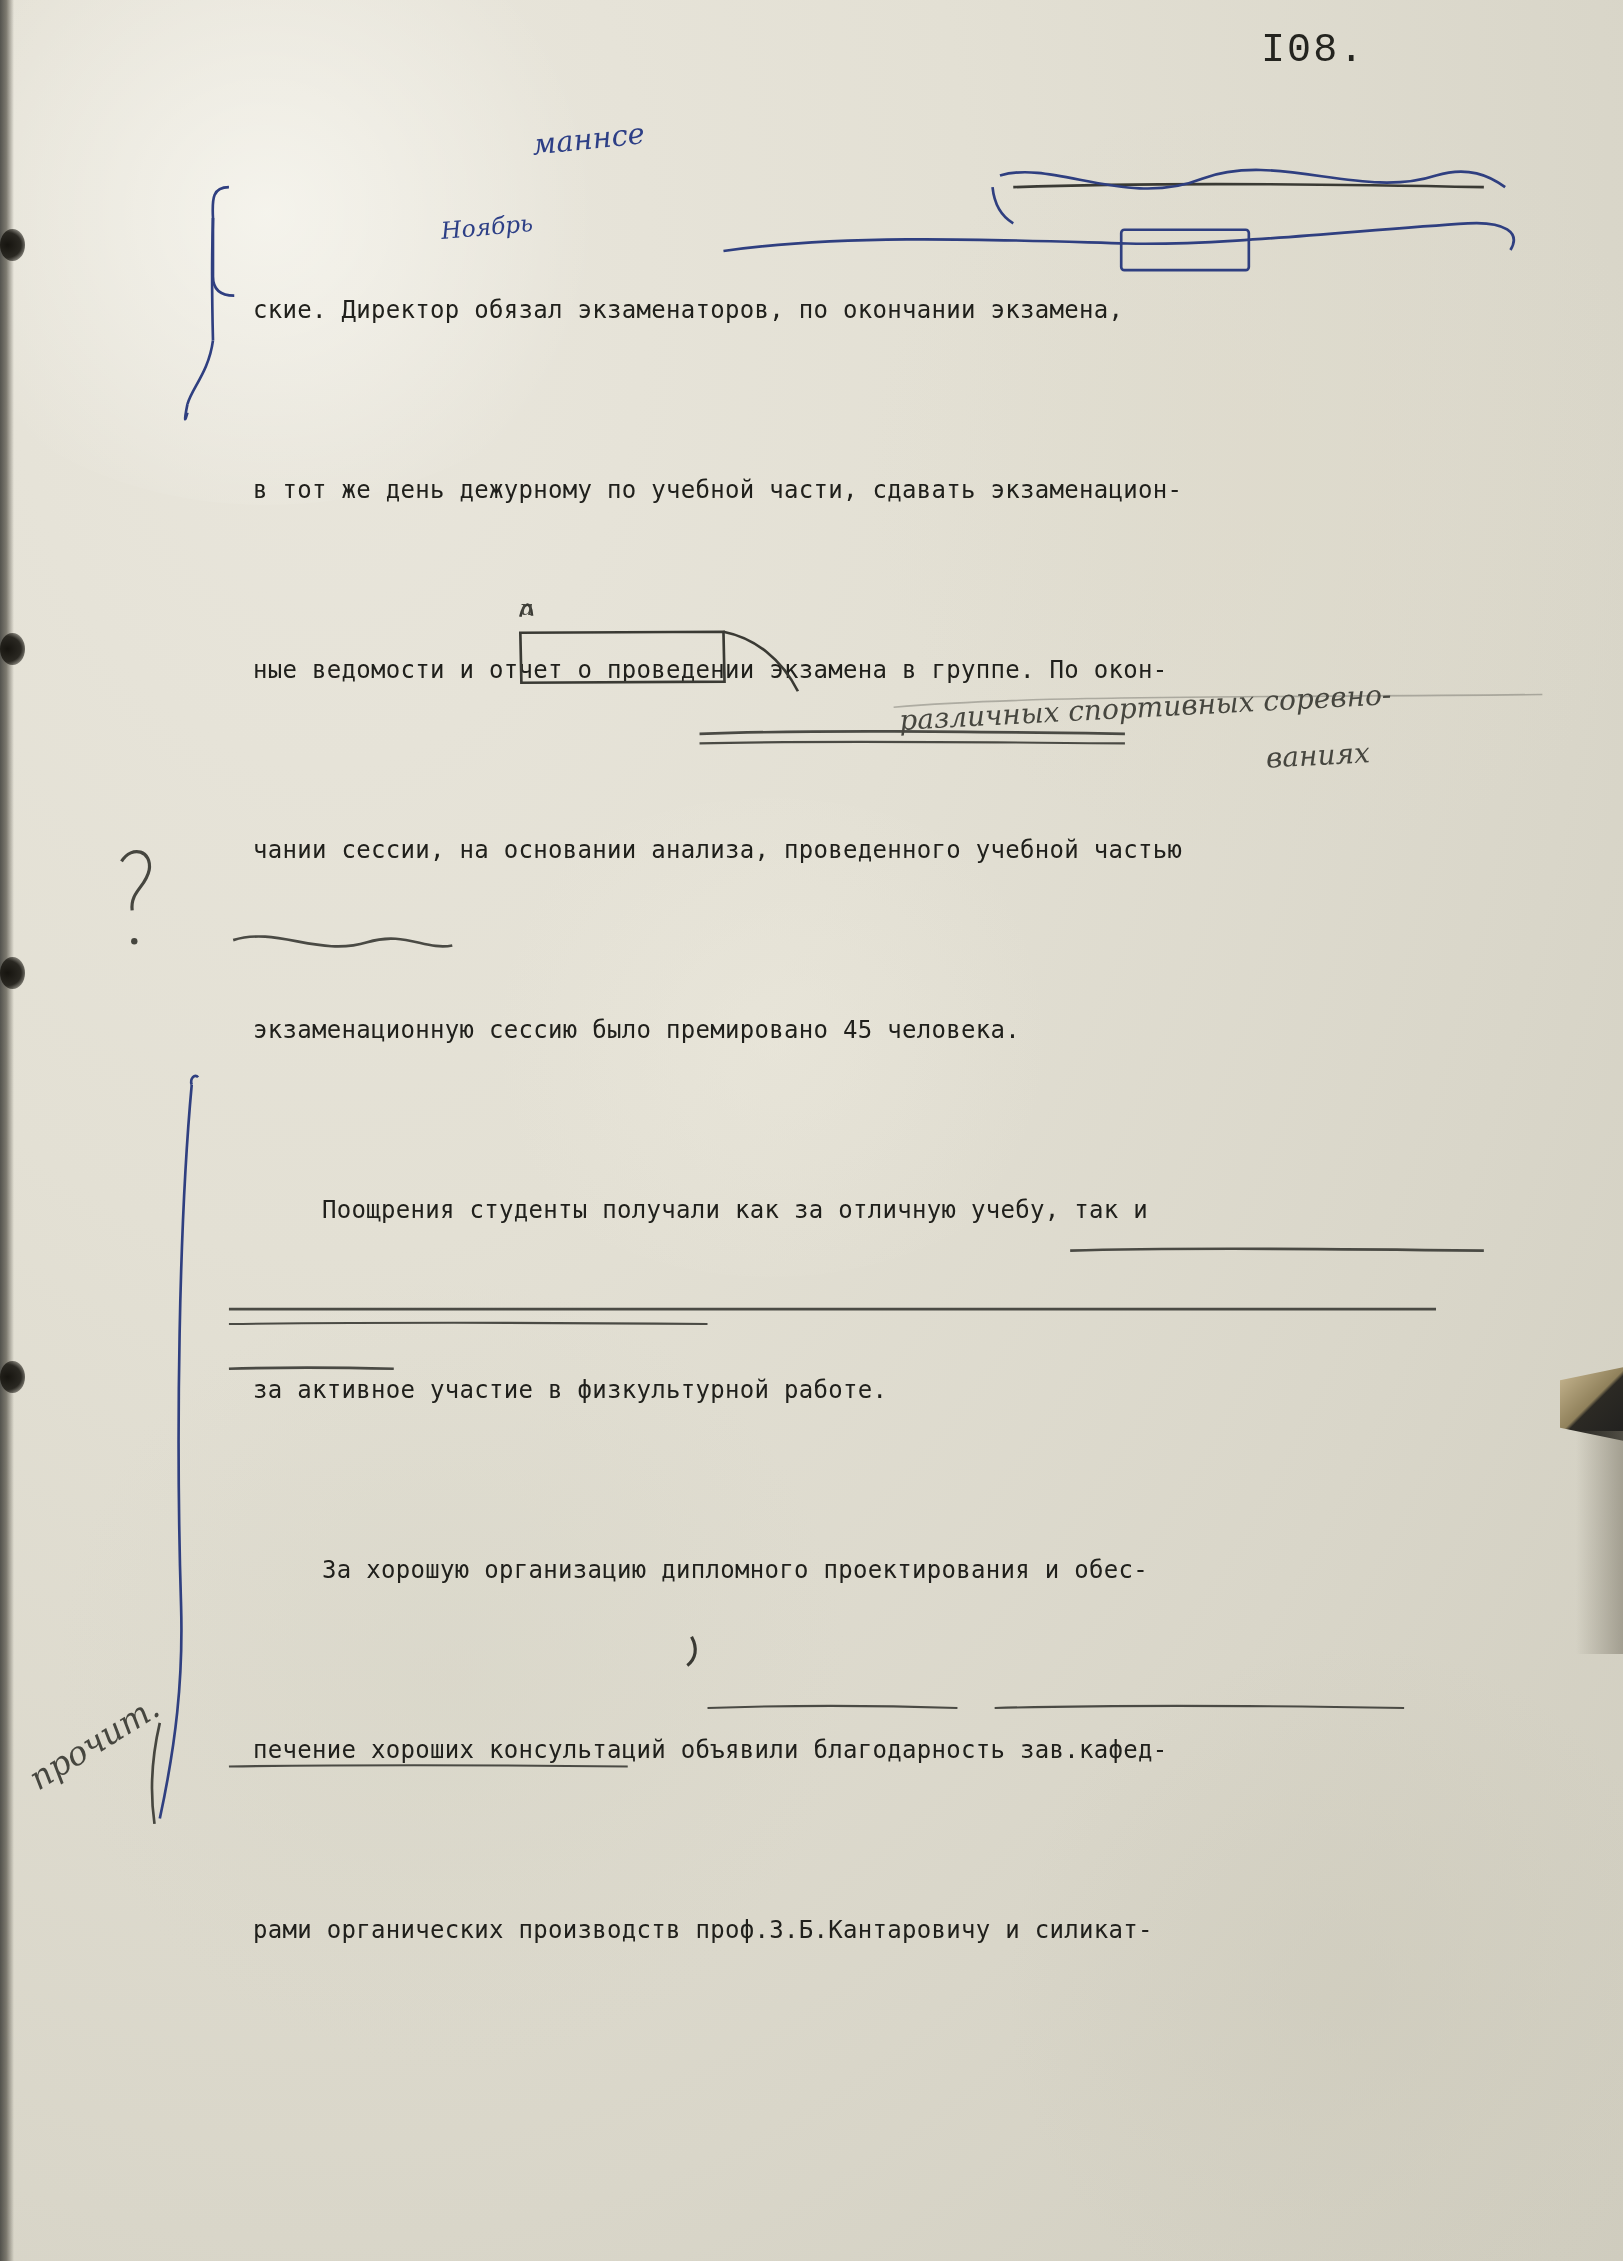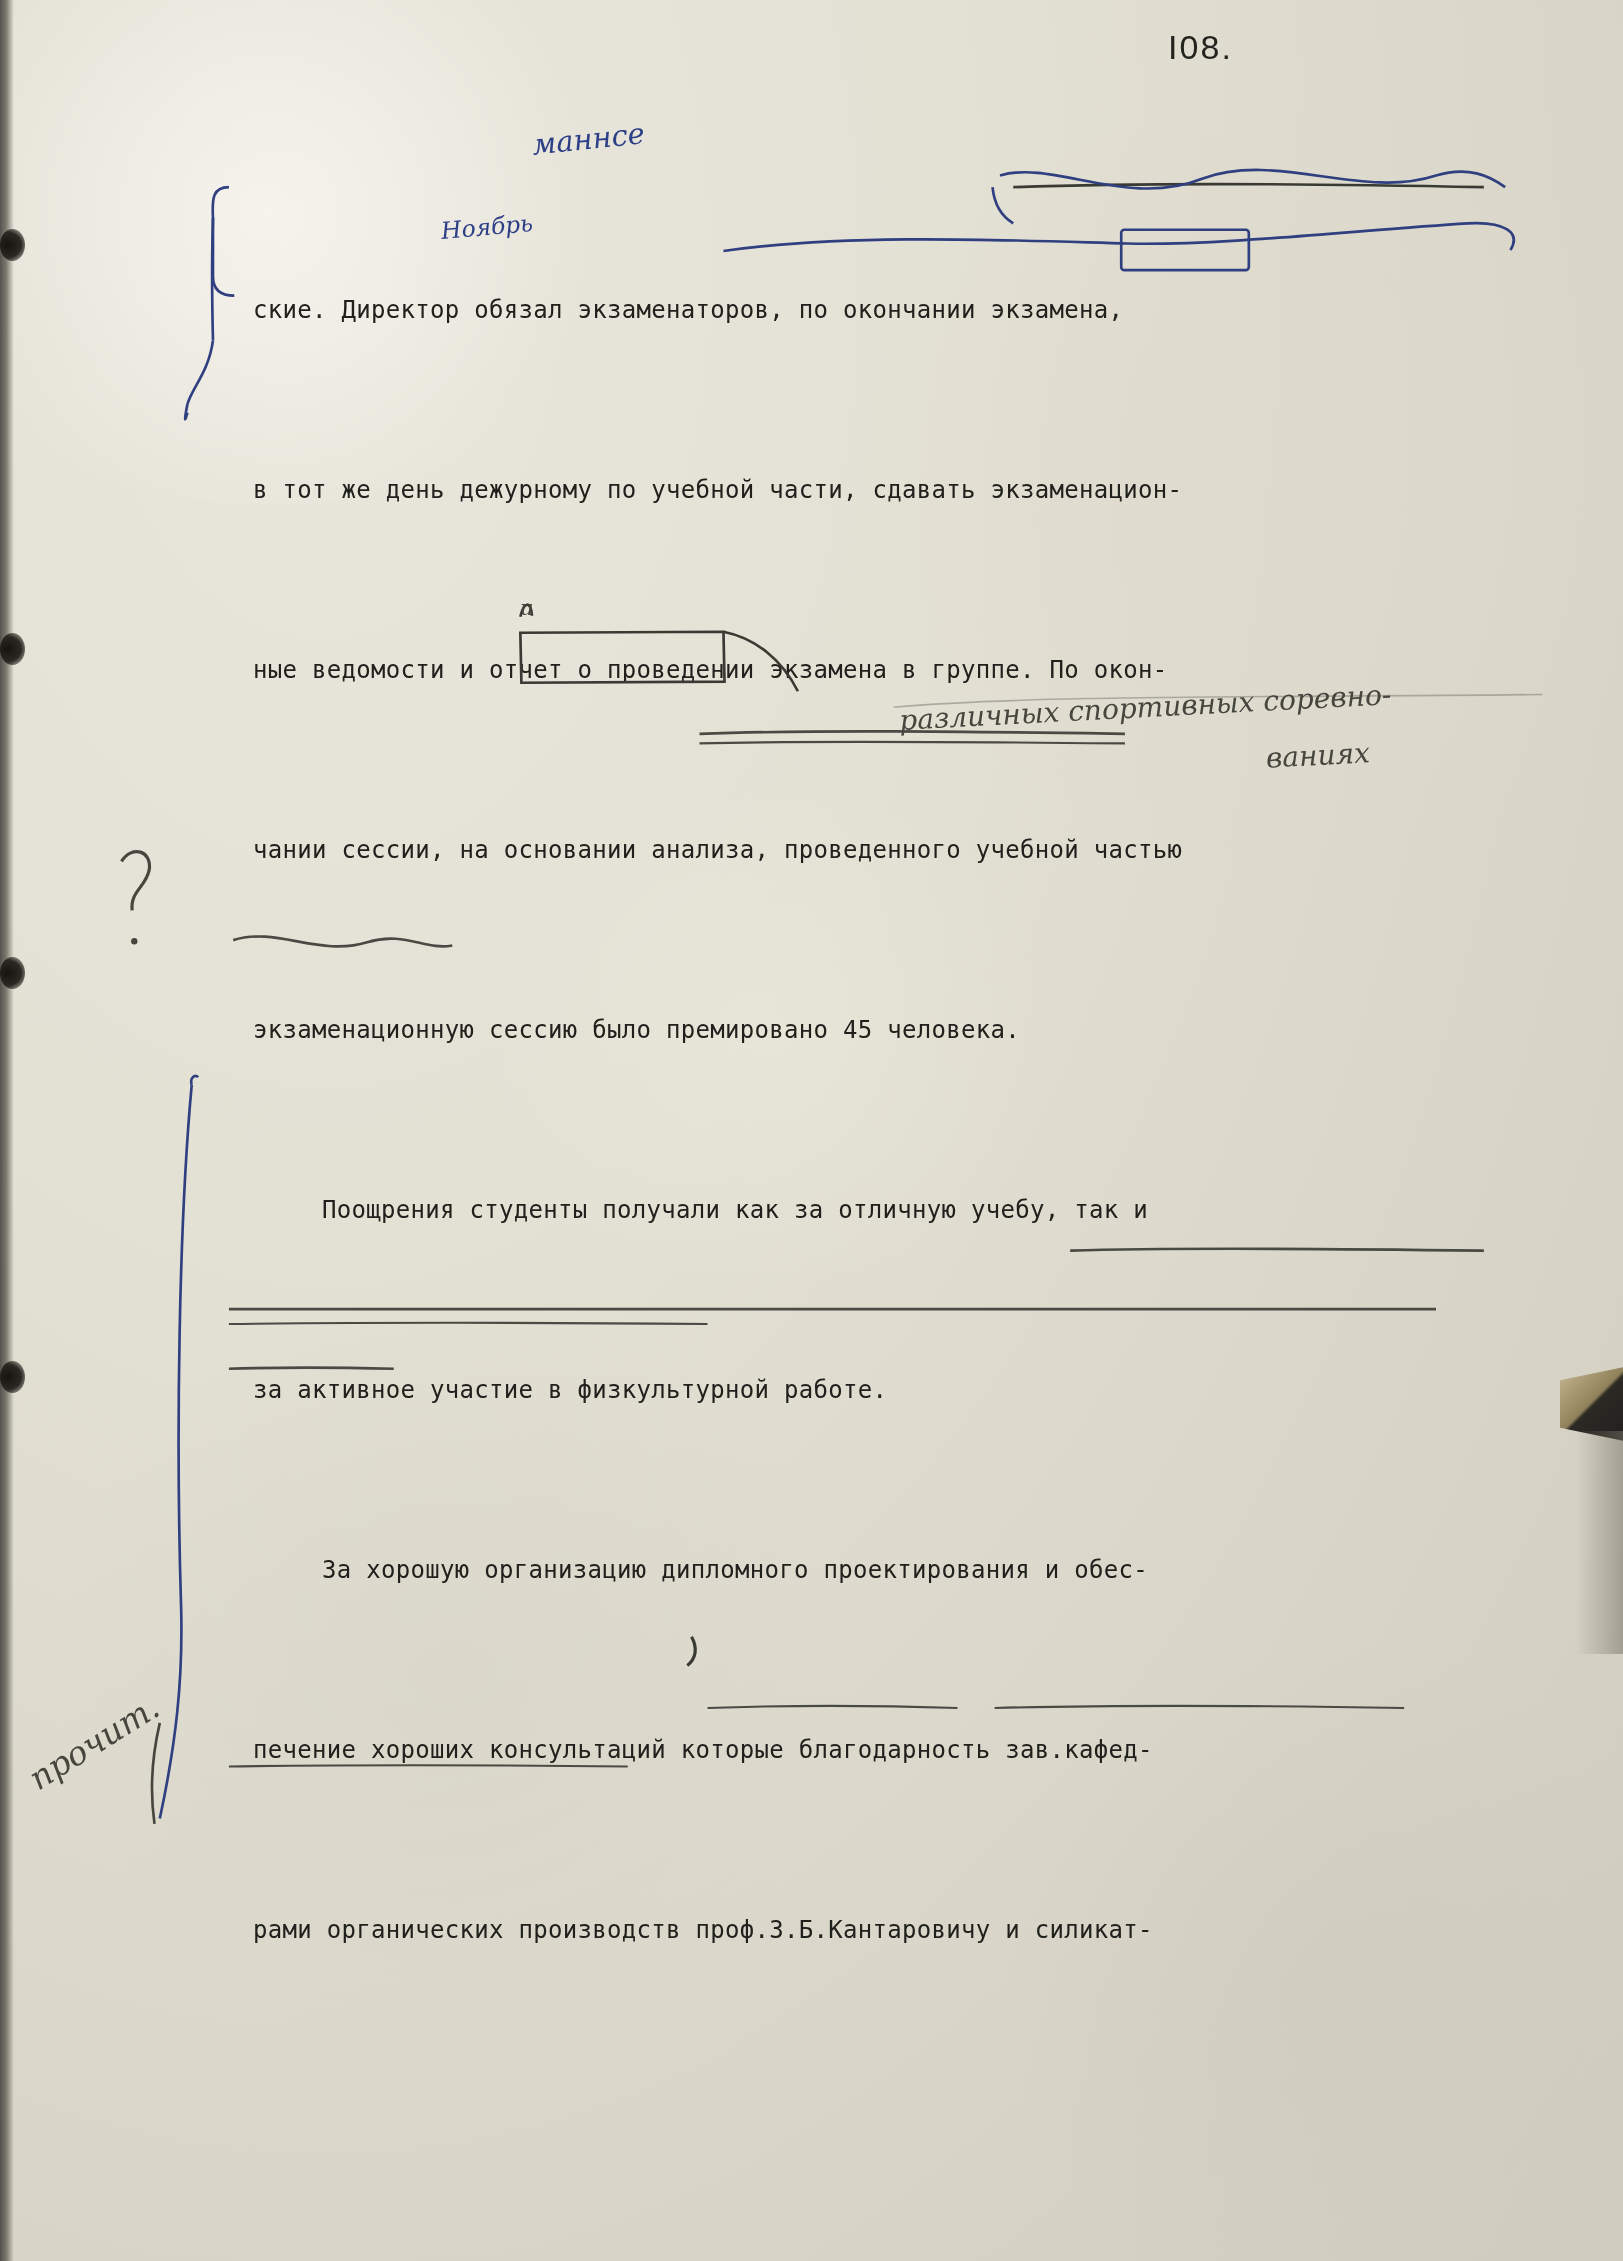--- a/index.html
+++ b/index.html
@@ -52,25 +52,25 @@
     opacity: .92;
   }
   #righttear {
     position: absolute; right: 0; top: 1431px; width: 48px; height: 223px;
     background: linear-gradient(to left, rgba(120,115,100,.55), rgba(120,115,100,0));
   }
 
   
   #pageno {
     position: absolute;
-    left: 1168px; top: 28px;
-    font-size: 34px;
+    left: 1261px; top: 28px;
+    font-size: 40px;
     letter-spacing: 2.1px;
     color: #24241f;
-    font-family: Liberation Sans, sans-serif;
+    font-family: Liberation Mono, monospace;
   }
 
   
   #body {
     position: absolute;
     left: 229px;
     top: 160px;
     width: 1276px;
     font-size: 24px;
     line-height: 60px;
@@ -118,21 +118,21 @@
 
   <div id="body">
     <span class="ln"><span>ские. Директор обязал экзаменаторов, по окончании экзамена,</span></span>
     <span class="ln"><span>в тот же день дежурному по учебной части, сдавать экзаменацион-</span></span>
     <span class="ln"><span>ные ведомости и отчет о проведении экзамена в группе. По окон-</span></span>
     <span class="ln"><span>чании сессии, на основании анализа, проведенного учебной частью</span></span>
     <span class="ln"><span>экзаменационную сессию было премировано 45 человека.</span></span>
     <span class="ln"><span class="ind"></span><span>Поощрения студенты получали как за отличную учебу, так и</span></span>
     <span class="ln"><span>за активное участие в физкультурной работе.</span></span>
     <span class="ln"><span class="ind"></span><span>За хорошую организацию дипломного проектирования и обес-</span></span>
-    <span class="ln"><span>печение хороших консультаций которые благодарность зав.кафед-</span></span>
+    <span class="ln"><span>печение хороших консультаций объявили благодарность зав.кафед-</span></span>
     <span class="ln"><span>рами органических производств проф.З.Б.Кантаровичу и силикат-</span></span>
     
     
     
     
     
     
     
     
     

